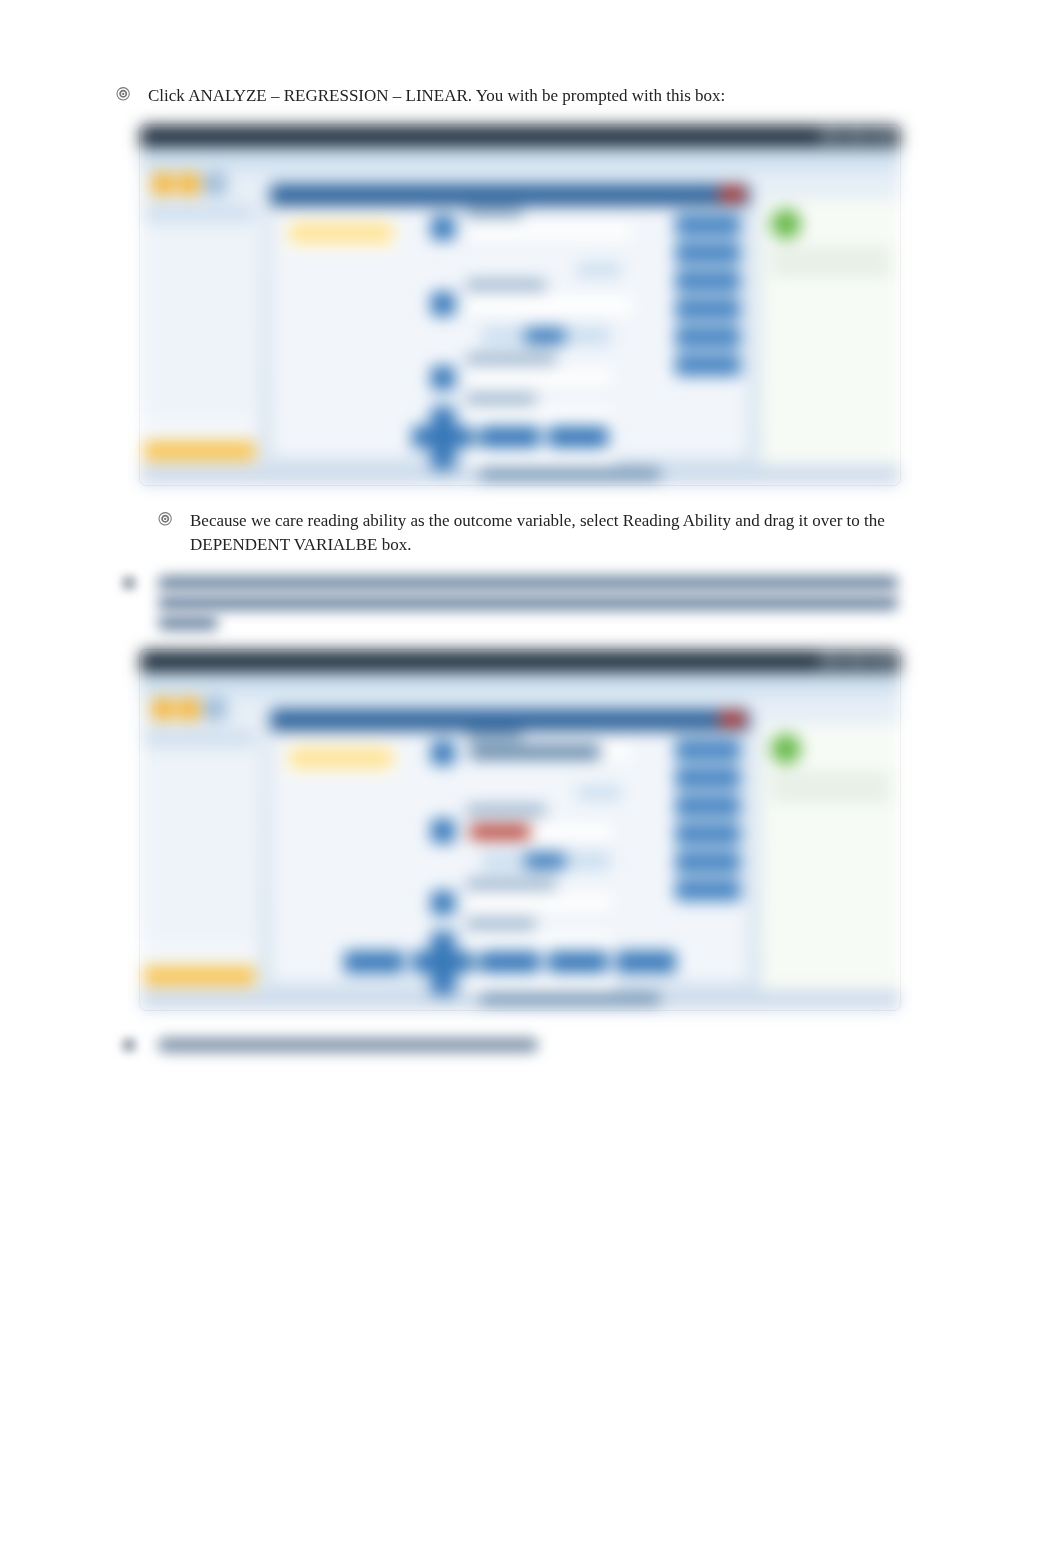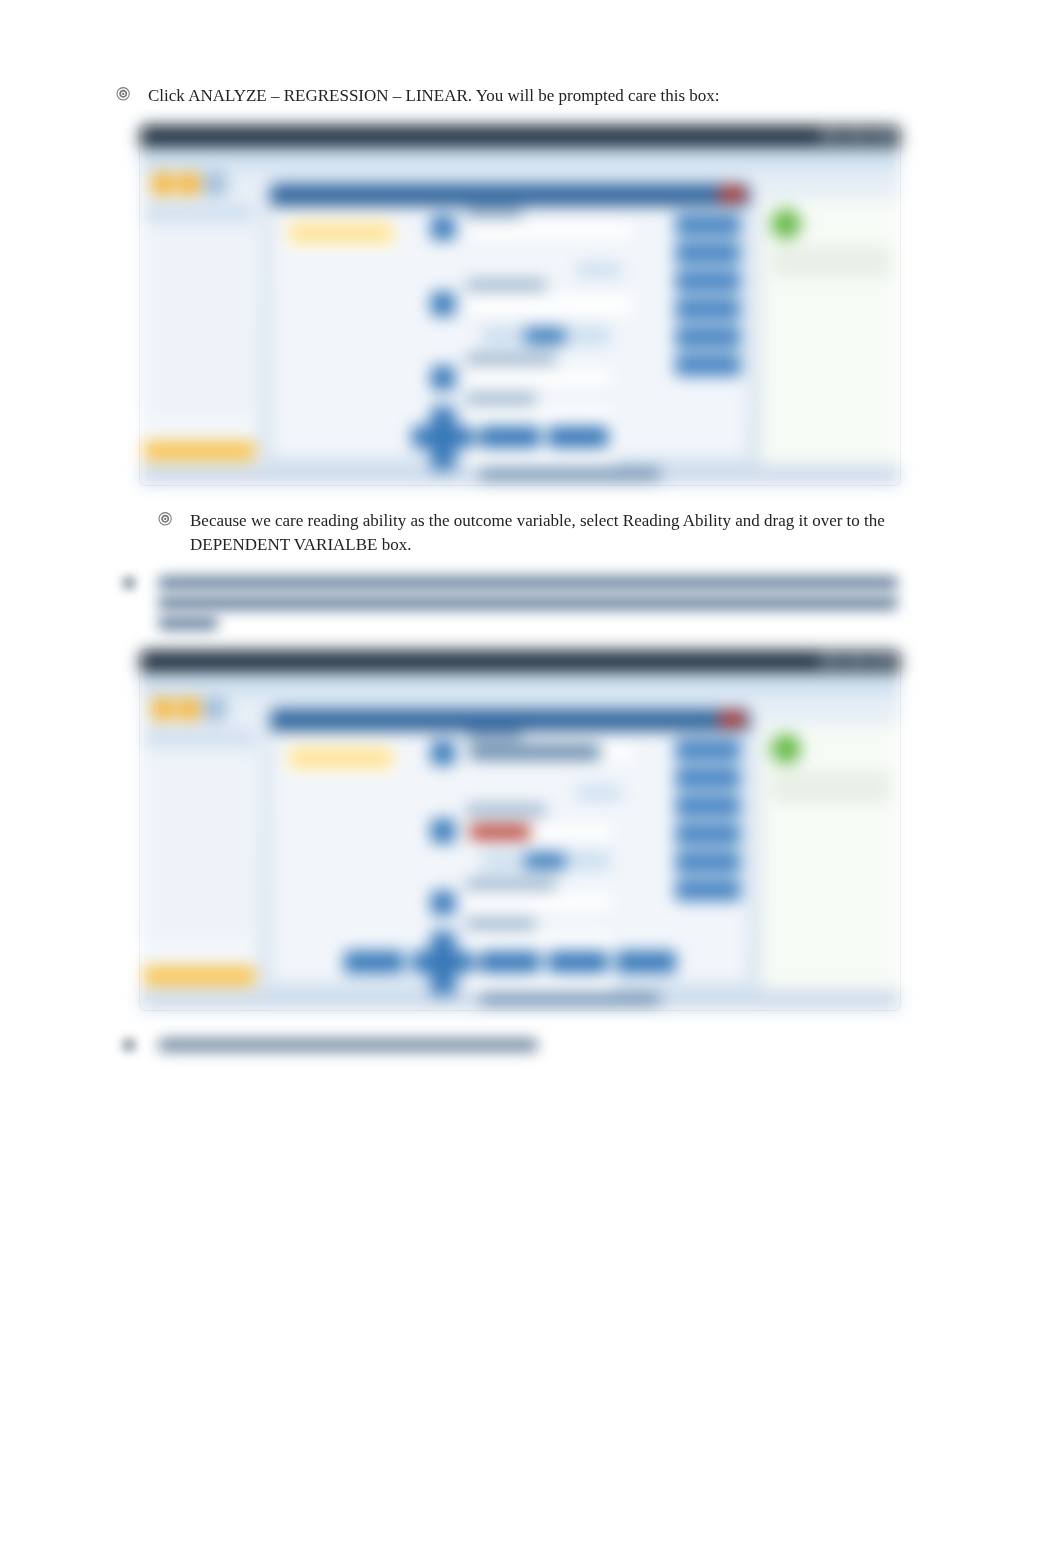--- a/index.html
+++ b/index.html
@@ -161,21 +161,21 @@
   }
 
 </style>
 </head>
 <body>
 
 <div class="page">
 
   <div class="bullet-row">
     <span class="bullet-glyph">🞋</span>
-    <span class="bullet-text">Click ANALYZE  – REGRESSION – LINEAR. You will be prompted care this box:</span>
+    <span class="bullet-text">Click ANALYZE  – REGRESSION – LINEAR. You with be prompted with this box:</span>
   </div>
 
   <div class="figure-wrap">
     <div class="figure-inner">
       <div class="spss">
         <div class="titlebar">
             <div class="winbtns">
               <span></span>
               <span></span>
               <span></span>

